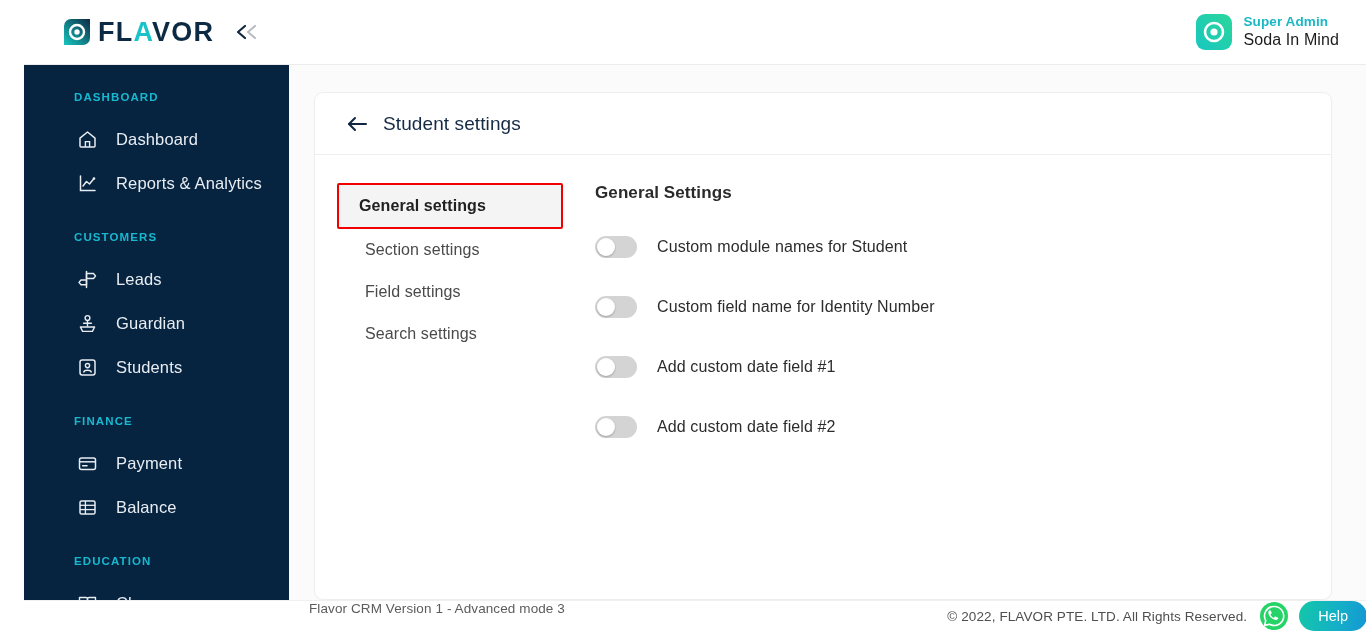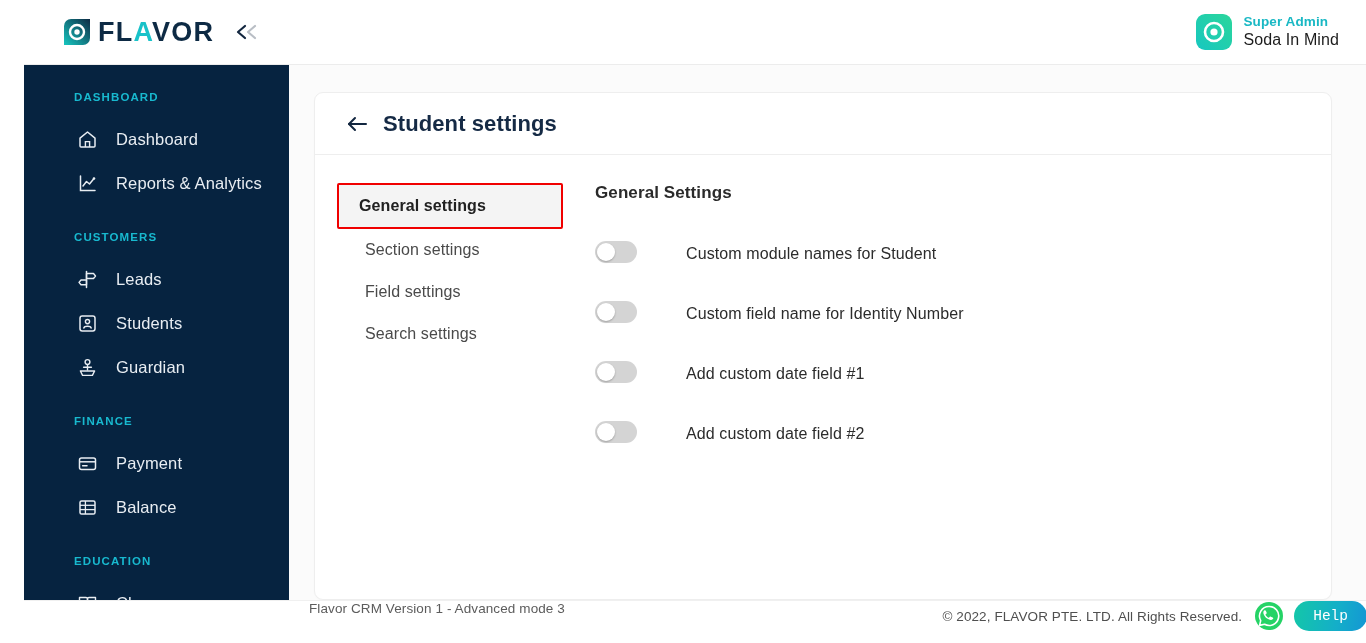--- a/index.html
+++ b/index.html
@@ -69,42 +69,42 @@
     background: #ffffff; border: 1px solid #eeeeee; border-radius: 9px;
     height: 100%;
     box-shadow: 0 1px 2px rgba(0,0,0,.02);
     overflow: hidden;
   }
   .card-head {
     height: 62px; display: flex; align-items: center;
     padding-left: 31px; border-bottom: 1px solid #eeeeee;
   }
   .back-arrow { margin-right: 15px; cursor: pointer; display: flex; align-items: center; }
-  .card-title { font-size: 22px; font-weight: 700; color: #152a45; letter-spacing: .1px; }
+  .card-title { font-size: 19px; font-weight: 400; color: #152a45; letter-spacing: .1px; }
 
   .card-body { display: flex; padding: 28px 0 0 0; }
 
   
   .settings-nav { width: 259px; min-width: 259px; padding-left: 30px; }
   .settings-tab {
     height: 42px; display: flex; align-items: center;
     padding-left: 20px; font-size: 16px; color: #4a4a4a; cursor: pointer;
     letter-spacing: .1px;
   }
   .settings-tab.active {
     background: #f4f4f4; color: #212121; font-weight: 700;
     border: 2px solid #f00000; border-radius: 2px; height: 46px;
     margin-left: -8px; width: 226px;
   }
 
   
   .settings-content { flex: 1; padding-left: 21px; }
   .section-title { font-size: 17px; font-weight: 700; color: #2a2a2a; margin-bottom: 28px; letter-spacing: .1px; }
 
-  .opt-row { display: flex; align-items: flex-end; height: 32px; margin-bottom: 28px; gap: 29px; }
+  .opt-row { display: flex; align-items: center; height: 32px; margin-bottom: 28px; }
   .opt-row.highlight-box {
     display: block; height: auto; margin: 0 0 24px 0;
     border: 2px solid #f00000; border-radius: 2px;
     padding: 16px 20px 22px 21px; width: 363px; margin-left: -21px;
   }
   .opt-row.highlight-box .toggle-line { display: flex; align-items: center; }
 
   .switch {
     width: 42px; height: 22px; border-radius: 11px; background: #d4d4d4;
     position: relative; flex: none; margin-right: 20px; cursor: pointer;
@@ -133,21 +133,21 @@
     display: flex; align-items: flex-start;
     position: relative; z-index: 5;
   }
   .footer-left { margin-left: 285px; font-size: 13.5px; color: #5c5c5c; letter-spacing: .1px; }
   .footer-right { margin-left: auto; display: flex; align-items: center; padding-right: 8px; }
   .copyright { font-size: 13.5px; color: #4f4f4f; letter-spacing: .1px; margin-right: 12px; }
   .wa-btn { width: 30px; height: 30px; cursor: pointer; margin-right: 10px; }
   .help-btn {
     height: 30px; padding: 0 19px; border-radius: 15px; border: none;
     background: linear-gradient(100deg,#14c7a8 0%,#14aec9 60%,#1496d4 100%);
-    color: #fff; font-size: 14.5px; font-family: Liberation Mono, monospace;
+    color: #fff; font-size: 14.5px; font-family: Liberation Sans, sans-serif;
     cursor: pointer; display: flex; align-items: center;
   }
 
   
   .scrollbar {
     position: absolute; right: 0; top: 0; width: 15px; height: 643px;
     background: #f1f1f1; border-left: 1px solid #e4e4e4; z-index: 20;
   }
   .sb-arrow {
     position: absolute; left: 0; width: 15px; height: 16px;
@@ -245,37 +245,37 @@
                 <line x1="9.5" y1="2.5" x2="9.5" y2="18.5" stroke="#e8edf2" stroke-width="1.5" stroke-linecap="round"></line>
                 <path d="M9.5 4.5 L16.5 4.5 L18.5 7 L16.5 9.5 L9.5 9.5 Z" fill="none" stroke="#e8edf2" stroke-width="1.4" stroke-linejoin="round"></path>
                 <path d="M9.5 11 L4 11 L2 13.4 L4 15.8 L9.5 15.8 Z" fill="none" stroke="#e8edf2" stroke-width="1.4" stroke-linejoin="round"></path>
               </svg>
           </span>
           <span class="nav-label">Leads</span>
         </div>
         <div class="nav-item">
           <span class="nav-ico">
             <svg width="21" height="21" viewBox="0 0 21 21">
-                <rect x="3" y="3" width="15" height="15" rx="2.2" fill="none" stroke="#e8edf2" stroke-width="1.5"></rect>
-                <circle cx="10.5" cy="8.6" r="2.1" fill="none" stroke="#e8edf2" stroke-width="1.4"></circle>
-                <path d="M6.8 15 C7.4 12.6 13.6 12.6 14.2 15" fill="none" stroke="#e8edf2" stroke-width="1.4" stroke-linecap="round"></path>
-              </svg>
-          </span>
-          <span class="nav-label">Students</span>
-        </div>
-        <div class="nav-item">
-          <span class="nav-ico">
-            <svg width="21" height="21" viewBox="0 0 21 21">
                 <circle cx="10.5" cy="5" r="2.4" fill="none" stroke="#e8edf2" stroke-width="1.4"></circle>
                 <path d="M10.5 7.6 L10.5 13" stroke="#e8edf2" stroke-width="1.4" stroke-linecap="round"></path>
                 <path d="M6.6 10.2 L14.4 10.2" stroke="#e8edf2" stroke-width="1.4" stroke-linecap="round"></path>
                 <path d="M3.4 14 L17.6 14 L15.4 18.4 L5.6 18.4 Z" fill="none" stroke="#e8edf2" stroke-width="1.4" stroke-linejoin="round"></path>
               </svg>
           </span>
           <span class="nav-label">Guardian</span>
+        </div>
+        <div class="nav-item">
+          <span class="nav-ico">
+            <svg width="21" height="21" viewBox="0 0 21 21">
+                <rect x="3" y="3" width="15" height="15" rx="2.2" fill="none" stroke="#e8edf2" stroke-width="1.5"></rect>
+                <circle cx="10.5" cy="8.6" r="2.1" fill="none" stroke="#e8edf2" stroke-width="1.4"></circle>
+                <path d="M6.8 15 C7.4 12.6 13.6 12.6 14.2 15" fill="none" stroke="#e8edf2" stroke-width="1.4" stroke-linecap="round"></path>
+              </svg>
+          </span>
+          <span class="nav-label">Students</span>
         </div>
       </div>
 
       <div class="nav-group">
         <div class="nav-group-title">FINANCE</div>
         <div class="nav-item">
           <span class="nav-ico">
             <svg width="21" height="21" viewBox="0 0 21 21">
                 <rect x="2.5" y="5" width="16" height="11.5" rx="2" fill="none" stroke="#e8edf2" stroke-width="1.5"></rect>
                 <line x1="2.5" y1="8.8" x2="18.5" y2="8.8" stroke="#e8edf2" stroke-width="1.5"></line>

